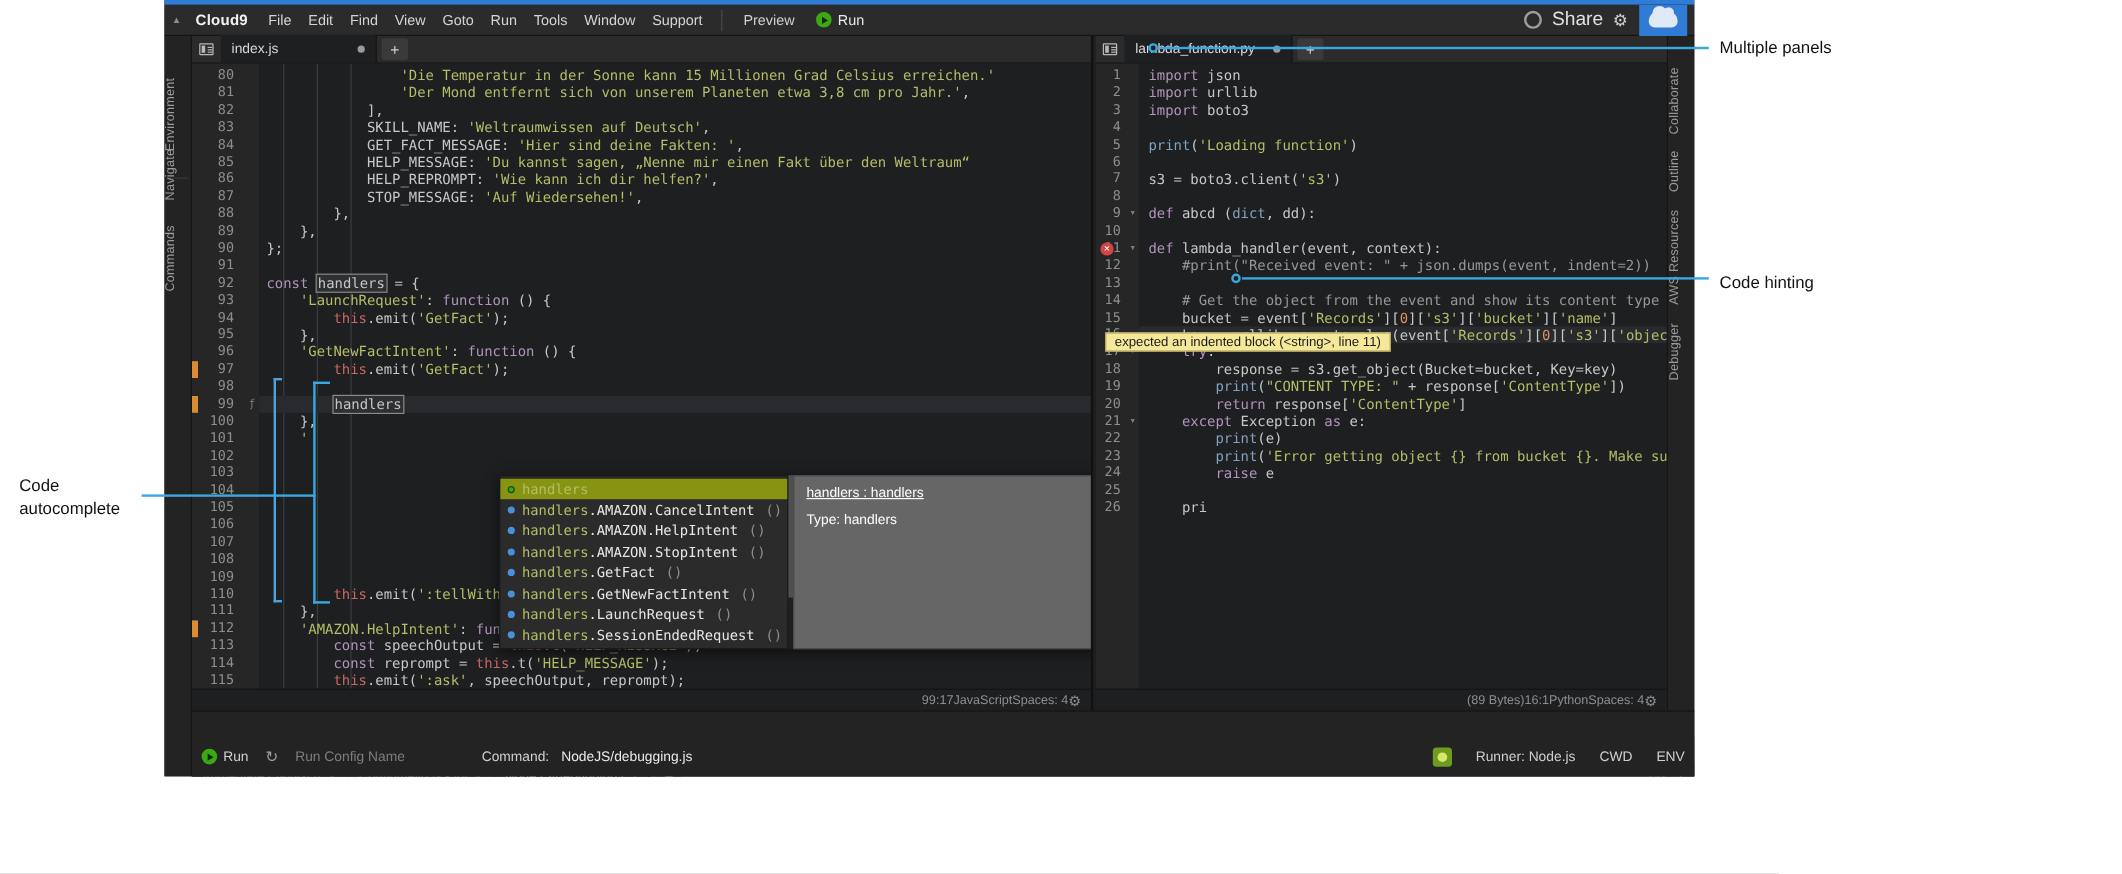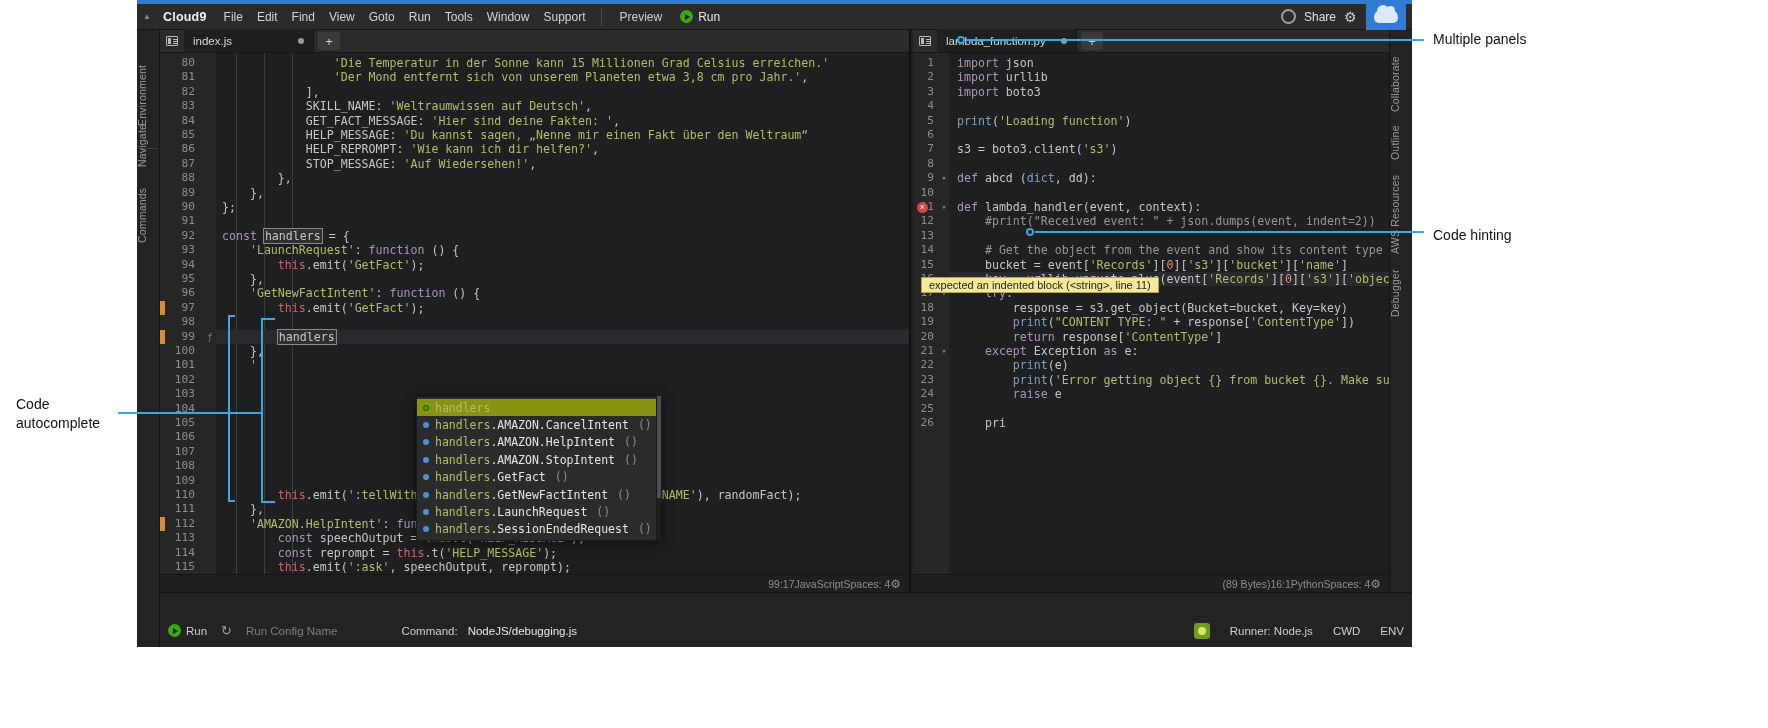--- a/index.html
+++ b/index.html
@@ -41,21 +41,21 @@
   .menu-sep { width:1px; height:18px; background:#4a4a4a; margin:0 8px; }
   .preview-btn { color:#cfcfcf; font-size:12px; padding:0 10px; display:flex;align-items:center;height:26px;}
   .run-btn { display:flex; align-items:center; gap:5px; padding:0 8px; height:26px; color:#e8e8e8; font-size:12px;}
   .run-glyph {
     width:13px;height:13px;border-radius:50%;background:#3ea813;
     display:flex;align-items:center;justify-content:center;
   }
   .run-glyph:after{content:"";border-left:5px solid #0d2b04;border-top:3.5px solid transparent;border-bottom:3.5px solid transparent;margin-left:1.5px;}
   .menubar-right{ margin-left:auto; display:flex; align-items:center; gap:8px; padding-right:6px; }
   .circle-icon{ width:15px;height:15px;border-radius:50%;border:2px solid #9e9e9e; }
-  .share-lbl{ color:#e0e0e0; font-size:12px; }
+  .share-lbl{ color:#e0e0e0; font-size:16px; }
   .gear {
     width:14px;height:14px;color:#cfcfcf;font-size:14px;line-height:14px;
   }
   .cloud-badge{
     width:40px;height:26px;background:#2f7bd6;display:flex;align-items:center;justify-content:center;
   }
   .cloud-shape{ width:24px;height:13px;background:#dfe9f5;border-radius:7px 7px 5px 5px; position:relative;}
   .cloud-shape:before{content:"";position:absolute;width:12px;height:12px;background:#dfe9f5;border-radius:50%;left:3px;top:-5px;}
   .cloud-shape:after{content:"";position:absolute;width:9px;height:9px;background:#dfe9f5;border-radius:50%;right:3px;top:-4px;}
 
@@ -366,20 +366,24 @@
               </div>
               <div class="ac-item">
                 <span class="ac-bullet"></span>
                 <span class="ac-name"><span class="pfx">handlers</span><span class="sfx">.SessionEndedRequest</span></span>
                 <span class="ac-paren">()</span>
               </div>
             </div>
           <div class="ac-scroll">
             <div class="ac-scroll-thumb"></div>
           </div>
+          <div class="ac-doc">
+            <div class="ac-doc-title">handlers : handlers</div>
+            <div class="ac-doc-type">Type: handlers</div>
+          </div>
         </div>
       </div>
 
       <div class="statusbar">
         <span>99:17</span>
         <span>JavaScript</span>
         <span>Spaces: 4</span>
         <span class="sb-gear">⚙</span>
       </div>
     </div>

